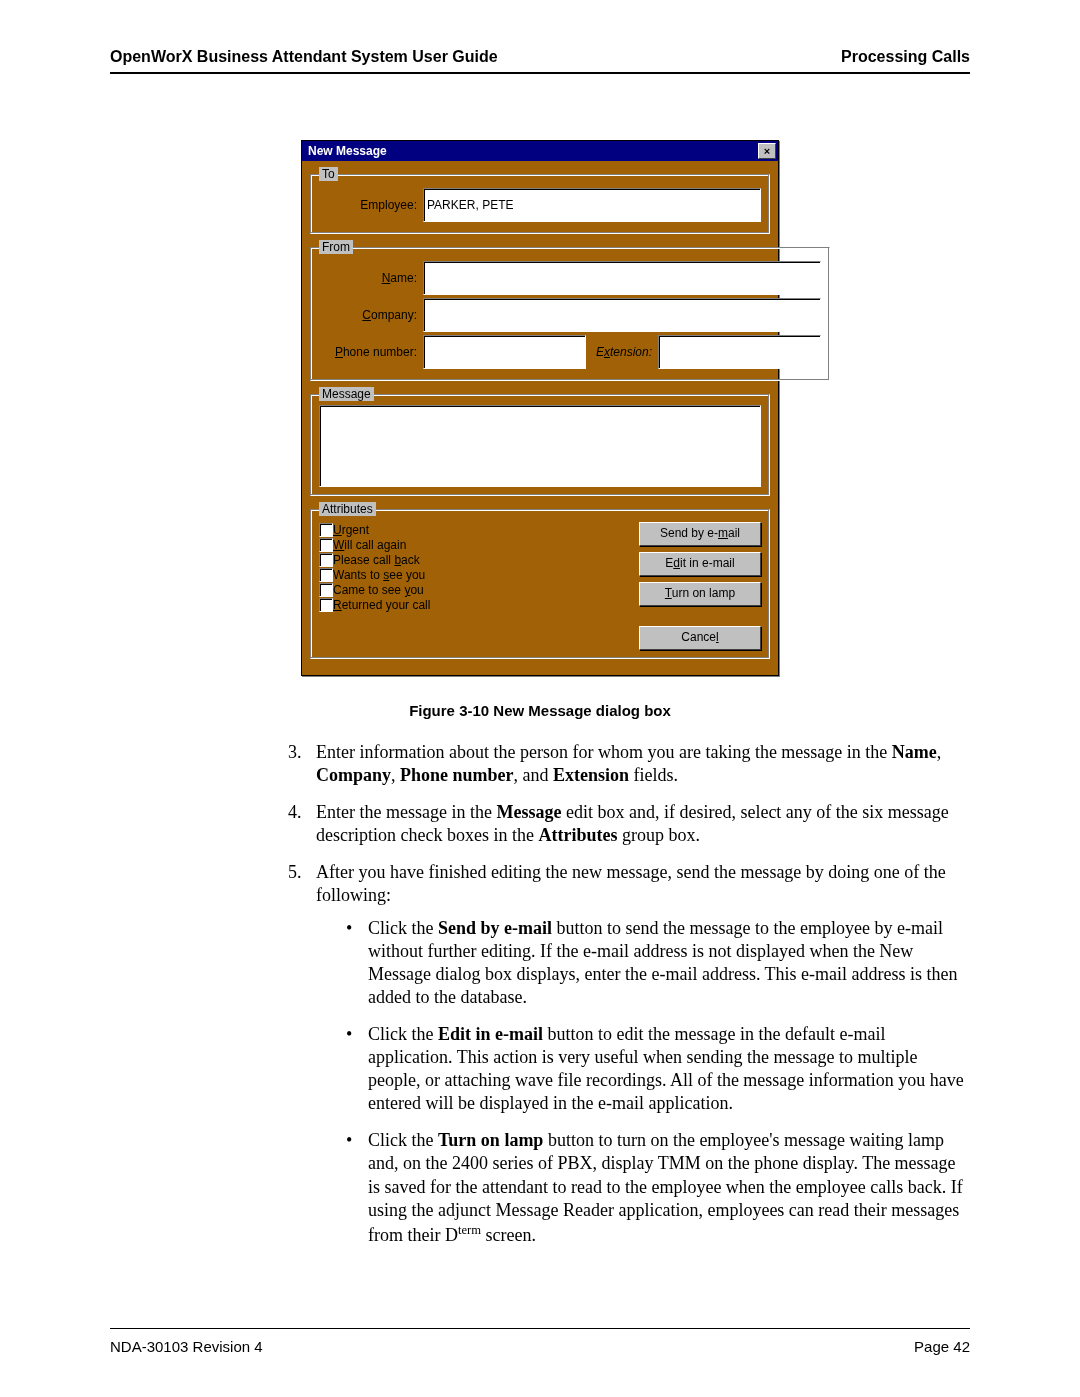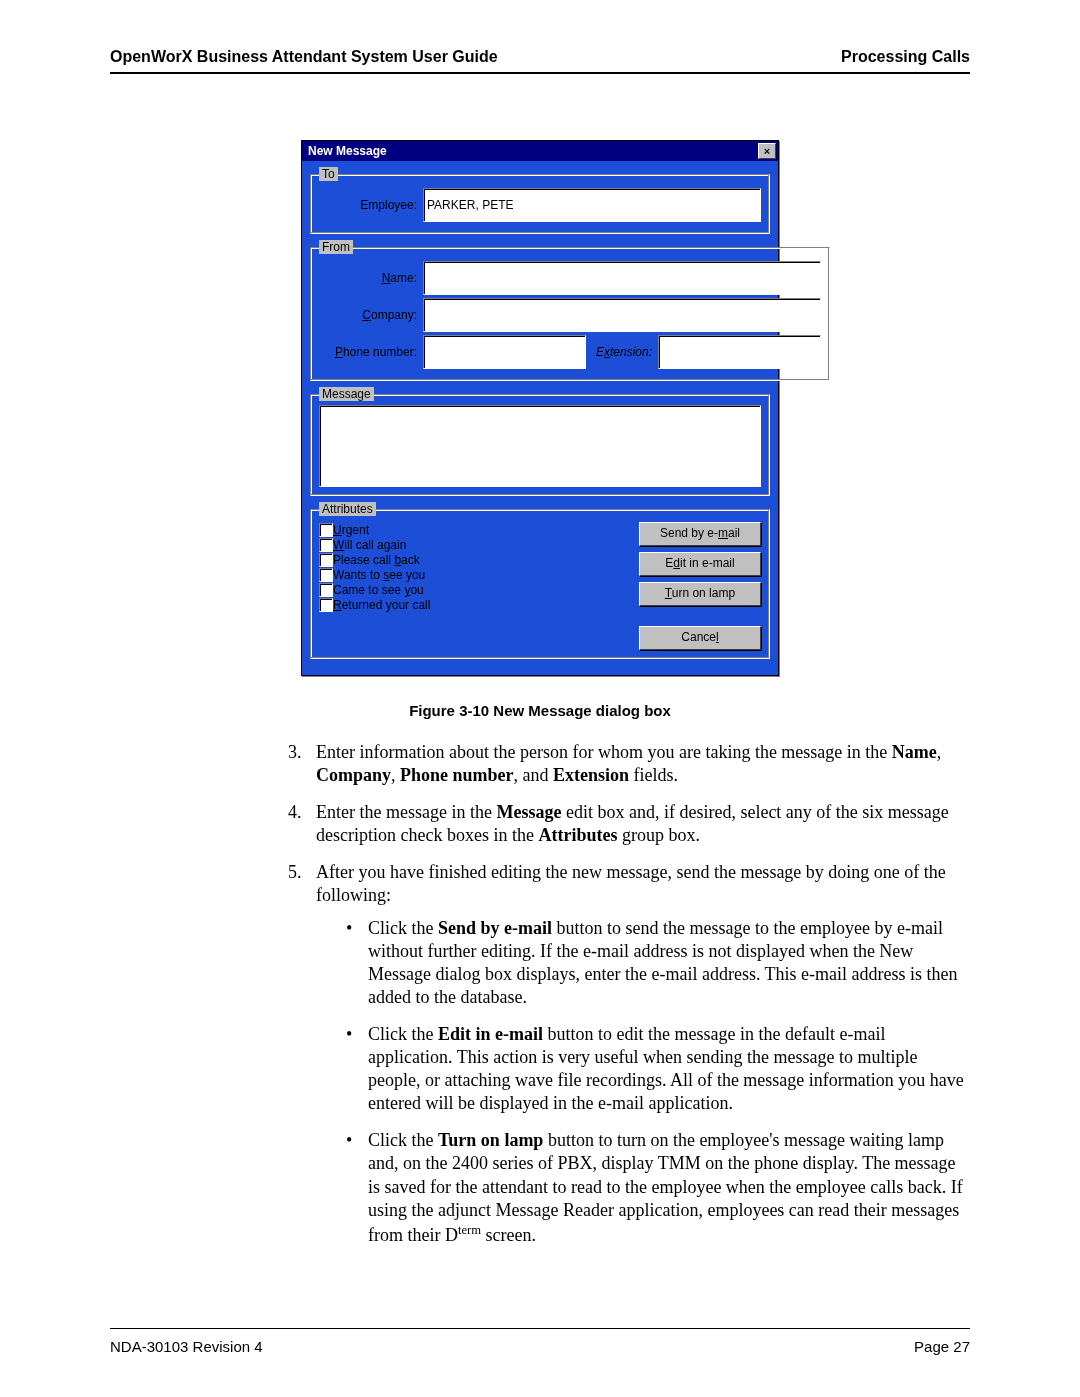--- a/index.html
+++ b/index.html
@@ -25,21 +25,21 @@
     padding-bottom: 6px;
     border-bottom: 2px solid #000;
   }
   .spacer-top { height: 66px; }
 
   
   .dialog {
     width: 476px;
     margin: 0 auto 26px auto;
     border: 1px solid #000;
-    background: #1d4ed8;
+    background: #a16207;
     font-family: "MS Sans Serif", Tahoma, Arial, sans-serif;
     font-size: 12px;
     color: #000;
     box-shadow: 1px 1px 0 #808080;
   }
   .titlebar {
     background: #000080;
     color: #fff;
     display: flex;
     align-items: center;
@@ -346,15 +346,15 @@
             <span>Click the </span><b>Turn on lamp</b><span> button to turn on the employee's message waiting lamp and, on the 2400 series of PBX, display TMM on the phone display. The message is saved for the attendant to read to the employee when the employee calls back. If using the adjunct Message Reader application, employees can read their messages from their D</span><sup>term</sup><span> screen.</span>
           </li>
         </ul>
       </li>
     </ol>
   </div>
 
   <div class="footer-line"></div>
   <div class="footer-row">
     <span>NDA-30103  Revision 4</span>
-    <span>Page 27</span>
+    <span>Page 42</span>
   </div>
 </div>
 
 </body></html>

